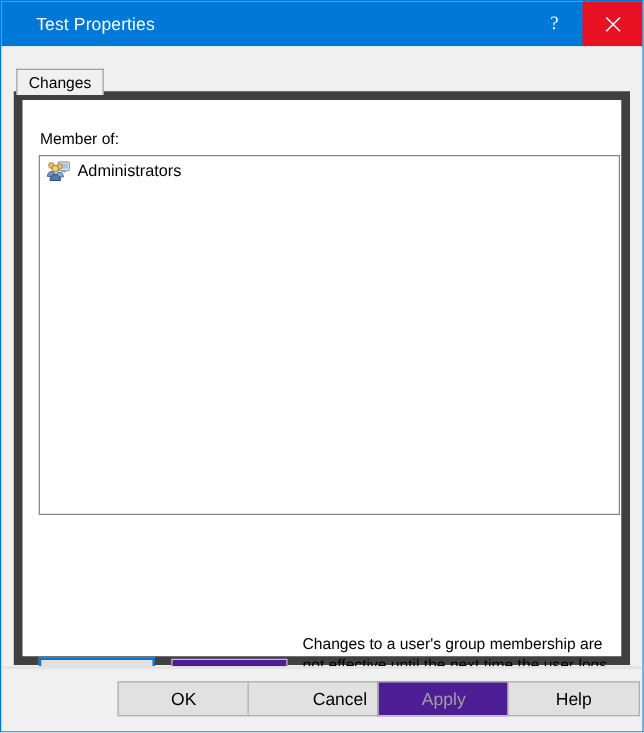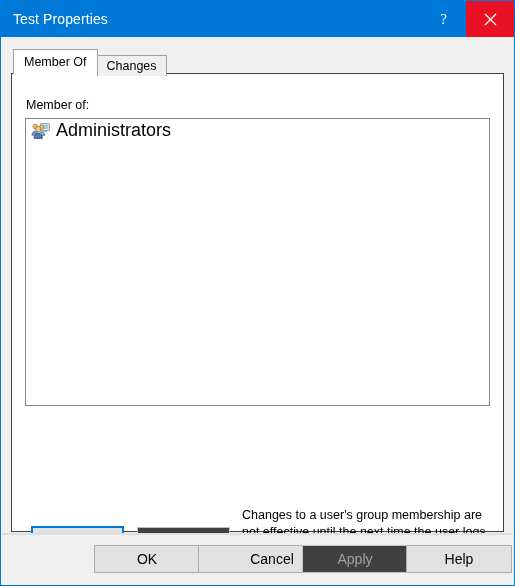--- a/index.html
+++ b/index.html
@@ -27,20 +27,21 @@
   .titlebar {
     position: absolute;
     left: 0;
     top: 0;
     width: 513px;
     height: 36px;
     background: #0078d7;
     display: flex;
     align-items: center;
     box-sizing: border-box;
+    padding-left: 16px;
   }
   .title-text {
     color: #ffffff;
     font-size: 14px;
     font-family: "Liberation Sans", sans-serif;
     padding-left: 12px;
     letter-spacing: 0.1px;
     white-space: nowrap;
     flex: 1;
   }
@@ -120,21 +121,21 @@
   }
 
   
   .tabpanel {
     position: absolute;
     left: 9px;
     top: 36px;
     width: 493px;
     height: 459px;
     background: #ffffff;
-    border: 1px solid #404040;
+    border: 7px solid #404040;
     box-sizing: border-box;
   }
 
   .field-label {
     position: absolute;
     left: 14px;
     top: 24px;
     font-size: 12.5px;
     color: #000000;
   }
@@ -149,21 +150,21 @@
     background: #ffffff;
     border: 1px solid #828790;
     box-sizing: border-box;
     overflow: auto;
   }
   .list-item {
     display: flex;
     align-items: center;
     height: 22px;
     padding-left: 5px;
-    font-size: 18px;
+    font-size: 13px;
     color: #000000;
     cursor: default;
   }
   .group-icon {
     width: 20px;
     height: 18px;
     margin-right: 5px;
     flex: 0 0 auto;
     display: block;
   }
@@ -176,21 +177,21 @@
     color: #000000;
     background: #e1e1e1;
     border: 1px solid #adadad;
     box-sizing: border-box;
     cursor: default;
     padding: 0;
     text-align: center;
   }
   .btn.disabled {
     color: #a0a0a0;
-    background: #404040;
+    background: #4c1d95;
     border-color: #bfbfbf;
   }
   .btn.default {
     border: 2px solid #0078d7;
     background: #e1e1e1;
   }
 
   .add-btn {
     position: absolute;
     left: 29px;
@@ -264,21 +265,20 @@
           <line x1="1" y1="1" x2="12" y2="12" stroke="#ffffff" stroke-width="1.3"></line>
           <line x1="12" y1="1" x2="1" y2="12" stroke="#ffffff" stroke-width="1.3"></line>
         </svg>
       </span>
     </button>
   </div>
 
   <div class="dialog-body">
 
     <div class="tabstrip">
-      <div class="tab active">Member Of</div>
       <div class="tab">Changes</div>
     </div>
 
     <div class="tabpanel">
 
       <div class="field-label">Member of:</div>
 
       <div class="listbox">
         <div class="list-item">
           <span class="group-icon">

